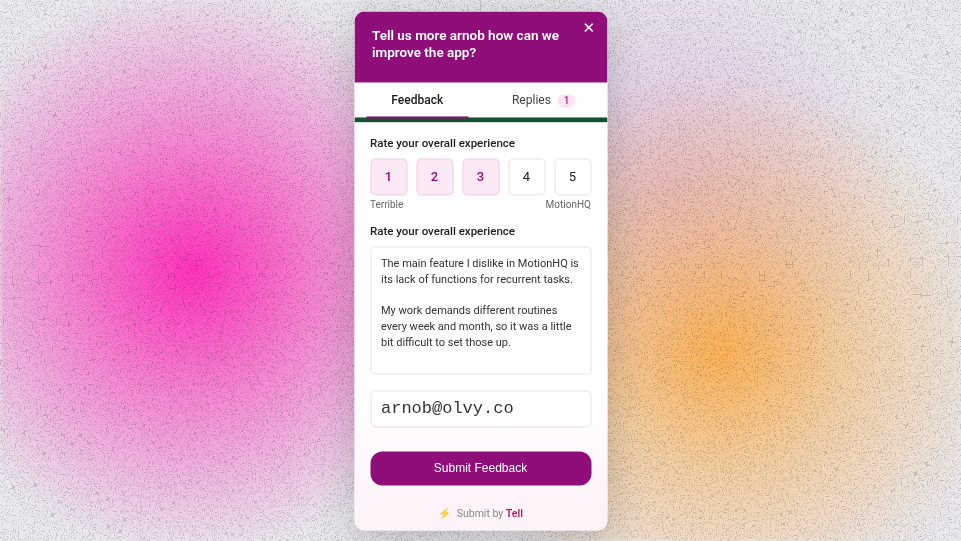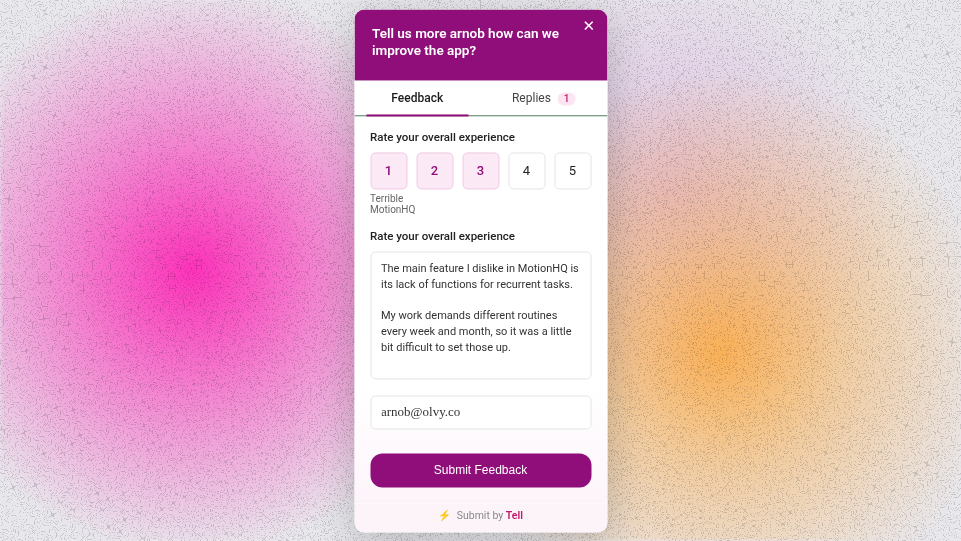--- a/index.html
+++ b/index.html
@@ -60,21 +60,21 @@
       margin-bottom: 6px;
       padding-right: 12px;
     }
     .modal-subtitle {
       font-size: 11px;
       color: #e7c1e0;
       line-height: 1.3;
     }
     .tabs {
       display: flex;
-      border-bottom: 1px solid #14532d;
+      border-bottom: 5px solid #14532d;
       background: #fff;
     }
     .tab {
       flex: 1;
       text-align: center;
       padding: 11px 0 10px;
       font-size: 12px;
       cursor: pointer;
       position: relative;
       color: #444;
@@ -135,43 +135,42 @@
       border-color: #f0c9e4;
       color: #8f0e7a;
       font-weight: 500;
     }
     .scale-labels {
       display: flex;
       justify-content: space-between;
       font-size: 10px;
       color: #666;
       margin-bottom: 14px;
-      flex-direction: column;
     }
     .textarea {
       width: 100%;
       border: 1px solid #e4e4e7;
       border-radius: 5px;
       padding: 9px 10px;
       font-size: 11px;
       font-family: inherit;
       line-height: 1.45;
       resize: none;
       height: 128px;
       color: #333;
       margin-bottom: 12px;
       white-space: pre-wrap;
     }
     .input {
       width: 100%;
       border: 1px solid #e4e4e7;
       border-radius: 5px;
       padding: 8px 10px;
-      font-size: 13px;
-      font-family: Liberation Serif, serif;
+      font-size: 17px;
+      font-family: Liberation Mono, monospace;
       color: #333;
       margin-bottom: 24px;
     }
     .submit-btn {
       width: 100%;
       background: #8f0e7a;
       color: #fff;
       border: none;
       border-radius: 12px;
       padding: 10px 0;

